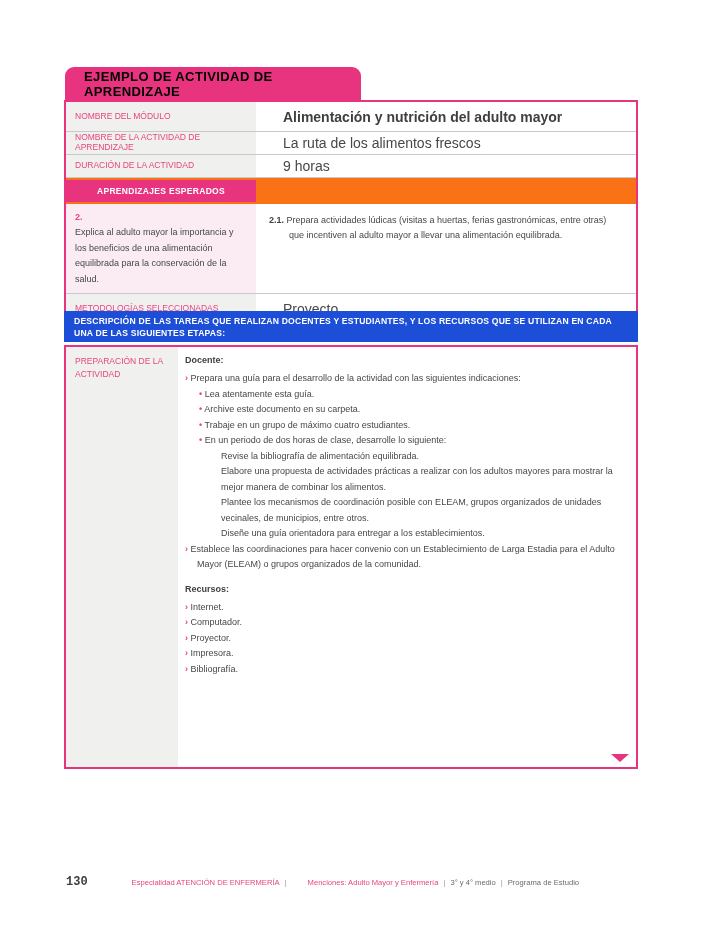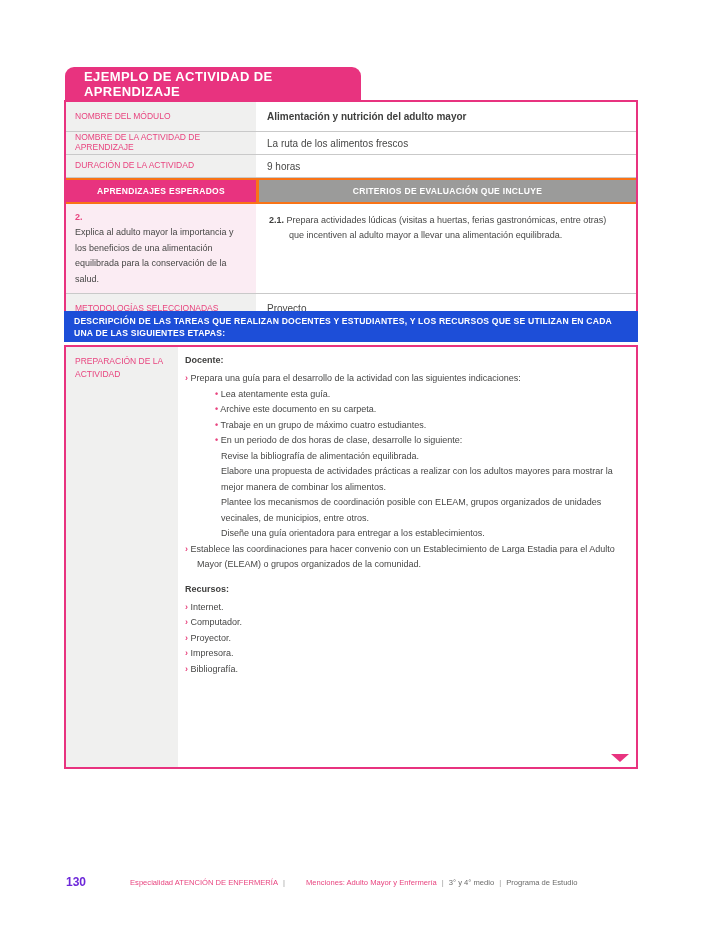--- a/index.html
+++ b/index.html
@@ -3,31 +3,31 @@
 <meta charset="utf-8">
 <style>
   * { margin:0; padding:0; box-sizing:border-box; }
   html,body { width:720px; height:932px; background:#ffffff;
     font-family:"Liberation Sans","DejaVu Sans",sans-serif; }
   .page { position:relative; width:720px; height:932px; background:#fff; overflow:hidden; }
 
   
   .banner { position:absolute; left:65px; top:67px; width:296px; height:33px;
     background:#e8337f; border-radius:9px 9px 0 0; display:flex; align-items:center;
-    padding-left:19px; color:#ffffff; font-size:13px; font-weight:bold; letter-spacing:.4px; }
+    padding-left:19px; color:#000000; font-size:13px; font-weight:bold; letter-spacing:.4px; }
 
   
   .table1 { position:absolute; left:64px; top:100px; width:574px; border:2px solid #e8337f;
     background:#fff; }
   .info-row { display:flex; align-items:stretch; border-bottom:1px solid #c9c9c9; }
   .info-row:last-child { border-bottom:none; }
   .info-label { width:190px; background:#f0f0ef; color:#e8447f; font-size:8.5px;
     display:flex; align-items:center; padding:0 6px 0 9px; line-height:1.15; }
-  .info-value { flex:1; display:flex; align-items:center; padding-left:11px;
-    font-size:10px; color:#474746; }
+  .info-value { flex:1; display:flex; align-items:center; padding-left:27px;
+    font-size:14px; color:#474746; }
   .r1{height:30px}.r2{height:23px}.r3{height:23px}
   .bold { font-weight:bold; color:#3f3f3e; }
 
   .head-row { display:flex; gap:3px; padding:2px 0; background:#f97316; }
   .head-cell { height:22px; display:flex; align-items:center; justify-content:center;
     color:#fff; font-size:8.5px; font-weight:bold; letter-spacing:.3px; }
   .head-left { width:190px; background:#e8337f; }
   .head-right { flex:1; background:#9b9b9a; }
 
   .obj-row { display:flex; gap:3px; }
@@ -46,32 +46,32 @@
 
   
   .table2 { position:absolute; left:64px; top:345px; width:574px; height:424px;
     border:2px solid #e8337f; display:flex; background:#fff; }
   .prep-label { width:112px; background:#f0f0ef; color:#e8447f; font-size:8.5px;
     padding:8px 8px 0 9px; line-height:1.5; }
   .prep-content { flex:1; padding:6px 14px 0 7px; font-size:9px; color:#474746;border-radius:27px; }
   .prep-content .title { font-weight:bold; color:#3f3f3e; line-height:15px; margin-bottom:3px; }
   .li { line-height:15.5px; display:block; }
   .lv1 { padding-left:12px; text-indent:-12px; }
-  .lv2 { margin-left:30px; padding-left:10px; text-indent:-10px; }
+  .lv2 { margin-left:14px; padding-left:10px; text-indent:-10px; }
   .lv3 { margin-left:36px; }
   .mk { color:#e8447f; font-weight:bold; }
   .recursos-title { margin-top:9px; }
   .tri { position:absolute; right:7px; bottom:5px; width:0; height:0;
     border-left:9px solid transparent; border-right:9px solid transparent;
     border-top:8px solid #e8337f; }
 
   
   .footer { position:absolute; left:66px; top:875px; width:600px; display:flex;
     align-items:center; font-size:7.6px; color:#6b6b6a; white-space:nowrap; }
-  .pagenum { color:#6d28d9; font-size:12px; font-weight:bold; margin-right:28px; }
+  .pagenum { color:#404040; font-size:12px; font-weight:bold; margin-right:28px;font-family:Liberation Mono, monospace; }
   .fp { color:#e8447f;padding-left:16px; }
   .sep { color:#9b9b9a; margin:0 5px; }
 </style>
 </head>
 <body>
 
 <div class="page">
 
   <div class="banner">
     <span>EJEMPLO DE ACTIVIDAD DE APRENDIZAJE</span>
@@ -86,21 +86,20 @@
       <div class="info-label">NOMBRE DE LA ACTIVIDAD DE APRENDIZAJE</div>
       <div class="info-value">La ruta de los alimentos frescos</div>
     </div>
     <div class="info-row r3">
       <div class="info-label">DURACIÓN DE LA ACTIVIDAD</div>
       <div class="info-value">9 horas</div>
     </div>
 
     <div class="head-row">
       <div class="head-cell head-left">APRENDIZAJES ESPERADOS</div>
-      <div class="head-cell head-right">CRITERIOS DE EVALUACIÓN QUE INCLUYE</div>
     </div>
 
     <div class="obj-row">
       <div class="obj-left">
         <span class="obj-num">2.</span>
         <span>Explica al adulto mayor la importancia y los beneficios de una alimentación equilibrada para la conservación de la salud.</span>
       </div>
       <div class="obj-right">
         <div class="hang">
           <span class="bold">2.1.</span>

